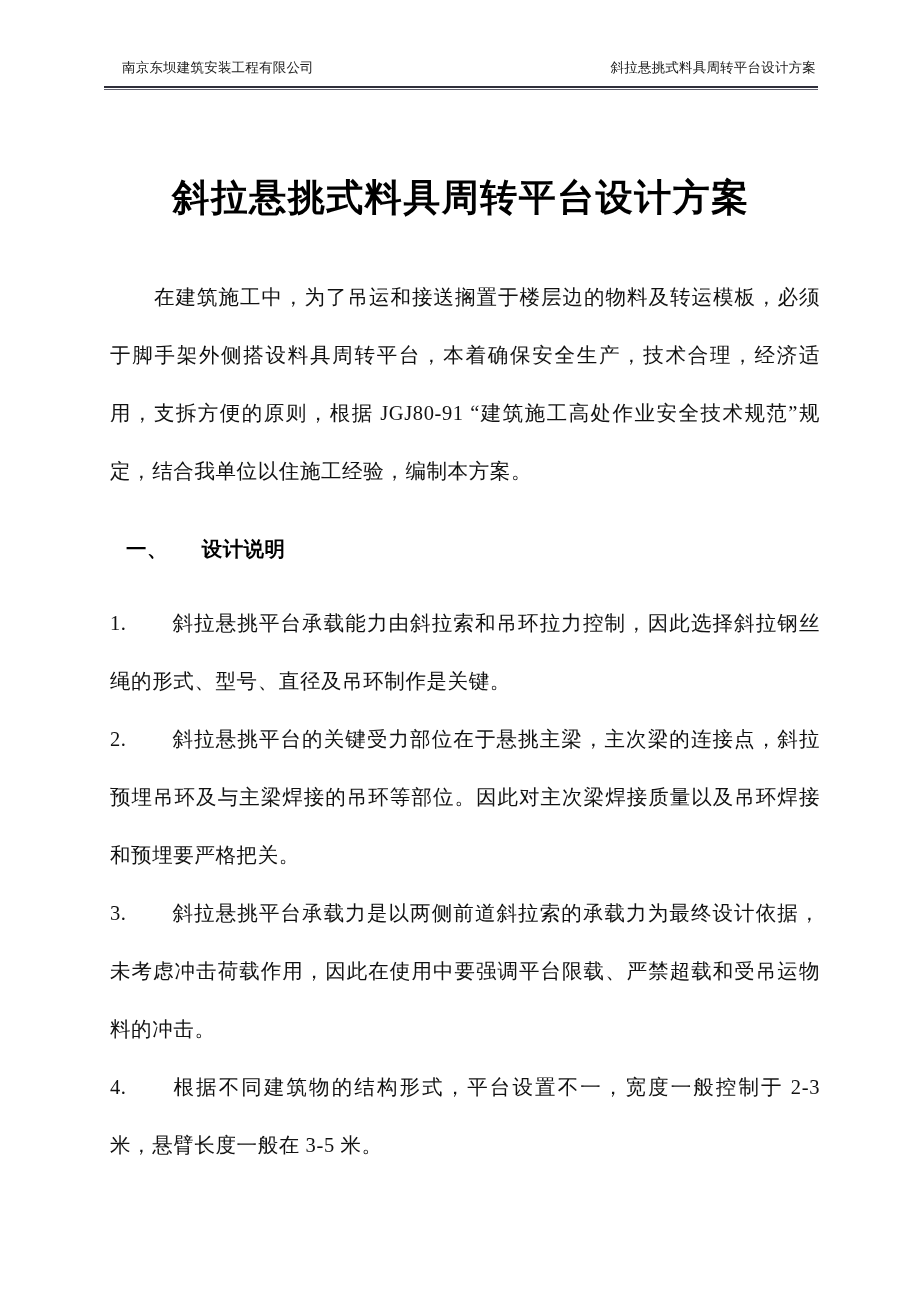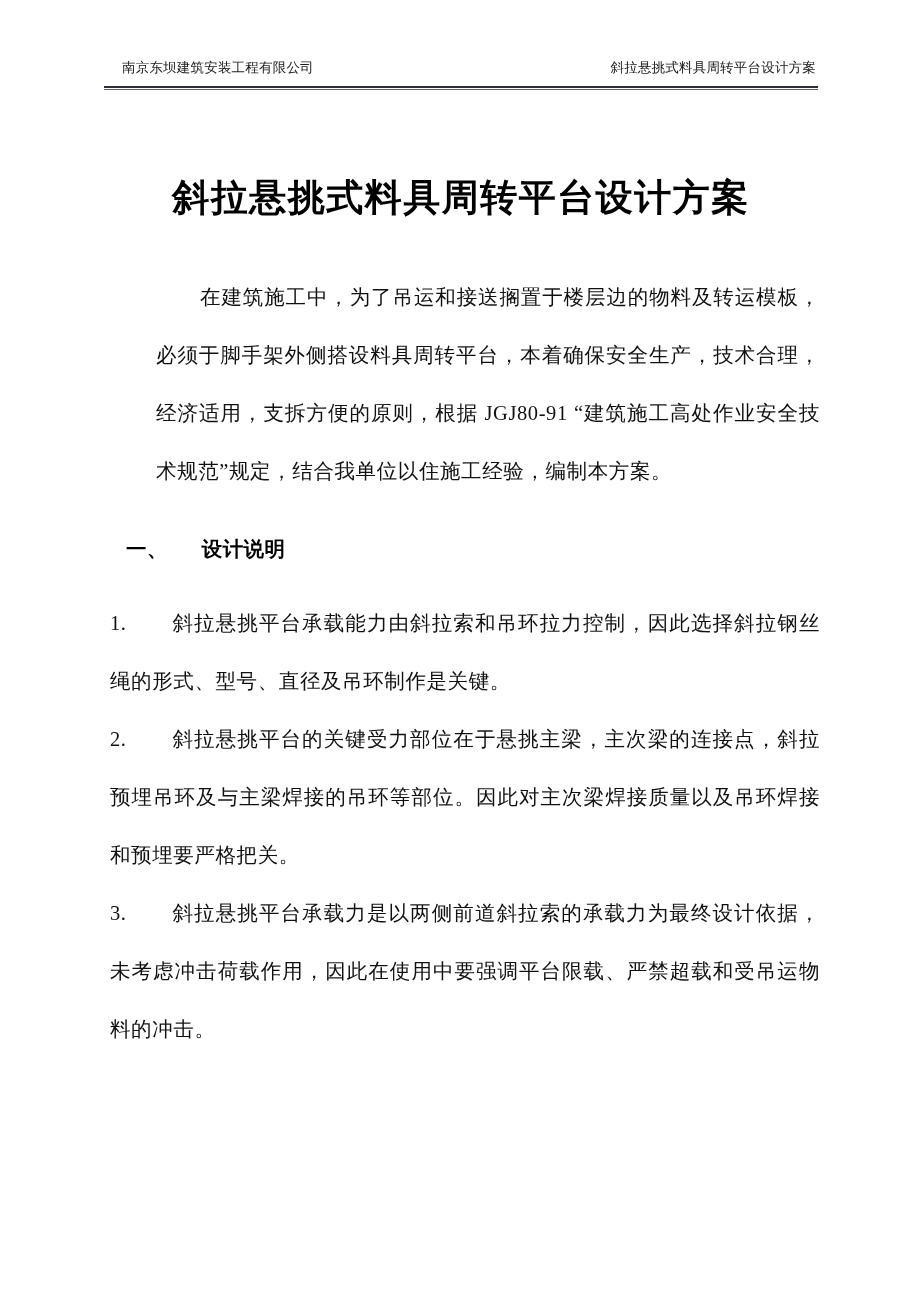--- a/index.html
+++ b/index.html
@@ -99,21 +99,20 @@
     font-size: 20.5px;
     line-height: 58px;
     letter-spacing: 0.6px;
     text-align: justify;
     text-justify: inter-character;
     margin: 0;
     color: #111111;
   }
   .para.indent {
     text-indent: 44px;
-    margin-left: 46px;
   }
 
   .section-heading {
     font-family: "Liberation Sans", "DejaVu Sans", sans-serif;
     font-weight: bold;
     font-size: 20.5px;
     line-height: 58px;
     letter-spacing: 0.4px;
     margin: 16px;
     color: #000000;
@@ -172,16 +171,19 @@
     </p>
 
     <p class="numbered">
       <span class="item-num">2.</span><span>斜拉悬挑平台的关键受力部位在于悬挑主梁，主次梁的连接点，斜拉预埋吊环及与主梁焊接的吊环等部位。因此对主次梁焊接质量以及吊环焊接和预埋要严格把关。</span>
     </p>
 
     <p class="numbered">
       <span class="item-num">3.</span><span>斜拉悬挑平台承载力是以两侧前道斜拉索的承载力为最终设计依据，未考虑冲击荷载作用，因此在使用中要强调平台限载、严禁超载和受吊运物料的冲击。</span>
     </p>
 
+    <p class="numbered">
+      <span class="item-num">4.</span><span>根据不同建筑物的结构形式，平台设置不一，宽度一般控制于 2-3 米，悬臂长度一般在 3-5 米。</span>
+    </p>
 
   </div>
 
 </div>
 
 </body></html>

